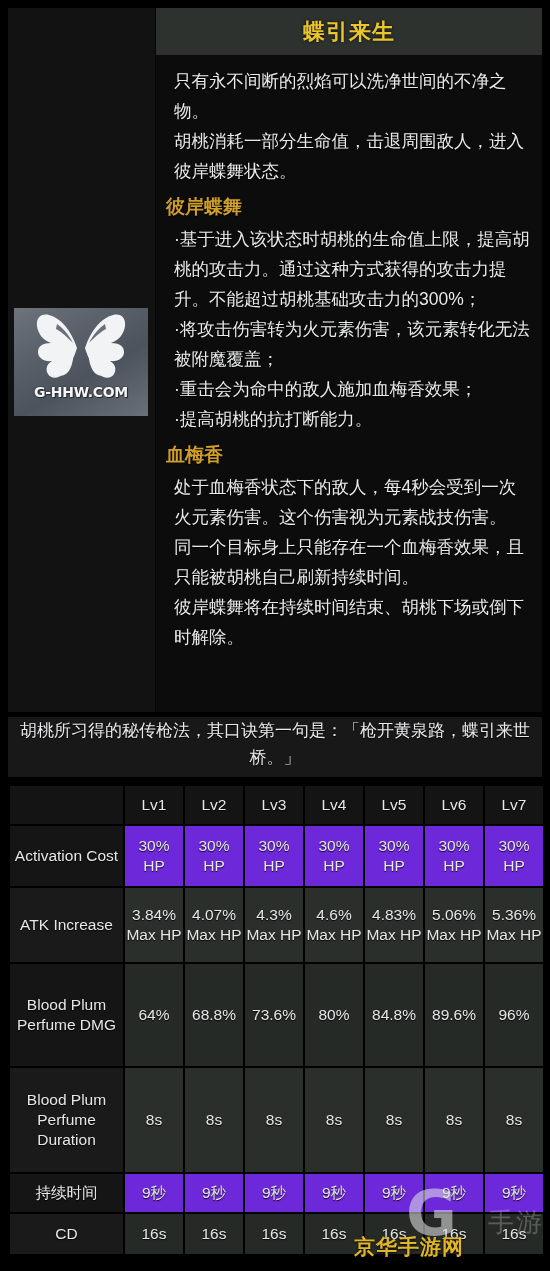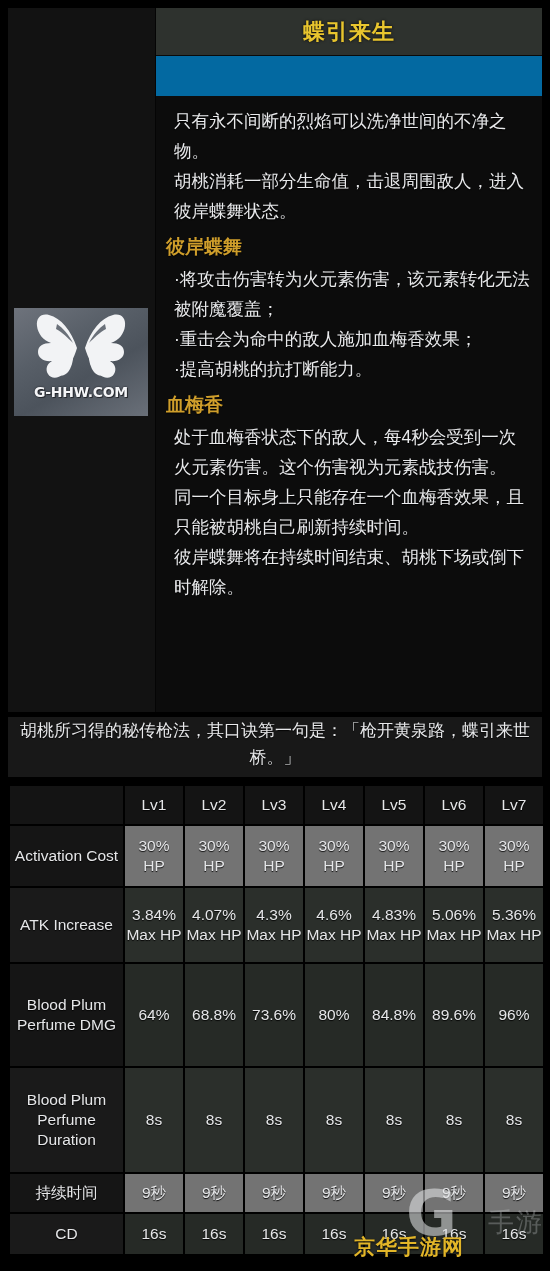--- a/index.html
+++ b/index.html
@@ -70,22 +70,21 @@
     letter-spacing: -0.3px;
     color: #f4f5f7;
     text-shadow: 0 0 2px #1b1d22, 1px 1px 0 #2a2d33;
   }
 
   .text-col {
     flex: 1 1 auto;
     min-width: 0;
     display: flex;
     flex-direction: column;
-    background: #0369a1;
-    gap: 40px;
+    background: #1d4ed8;
   }
   .title-bar {
     height: 47px;
     background: #2e322e;
     border-bottom: 1px solid #0a0a0a;
     display: flex;
     align-items: center;
     justify-content: center;
   }
   .title-bar .title-text {
@@ -174,21 +173,21 @@
     font-weight: normal;
   }
   col.rowlabel { width: 113px; }
   col.lvcol { width: 58px; }
 
   .hdr-blank { background: #141414; height: 34px; }
   .hdr-lv    { background: #141414; height: 34px; font-size: 16px; }
 
   .rl-dark  { background: #151515; }
   .rl-dark2 { background: #1a1a1a; }
-  .cell-dark  { background: #737373; }
+  .cell-dark  { background: #6d28d9; }
   .cell-olive { background: #2b2f2b; }
   .cell-olive2{ background: #262a26; }
 
   tr.r-activation td, tr.r-activation th { height: 56px; }
   tr.r-atk td, tr.r-atk th { height: 70px; }
   tr.r-dmg td, tr.r-dmg th { height: 98px; }
   tr.r-dur td, tr.r-dur th { height: 100px; }
   tr.r-cn td, tr.r-cn th { height: 34px; }
   tr.r-cd td, tr.r-cd th { height: 36px; }
 
@@ -263,20 +262,21 @@
         <span class="title-text">蝶引来生</span>
       </div>
 
       <div class="desc-body">
 
         <p class="para">只有永不间断的烈焰可以洗净世间的不净之物。</p>
         <p class="para">胡桃消耗一部分生命值，击退周围敌人，进入彼岸蝶舞状态。</p>
 
         <div class="sub-head">彼岸蝶舞</div>
         <div class="bullets">
+          <div class="bullet">·基于进入该状态时胡桃的生命值上限，提高胡桃的攻击力。通过这种方式获得的攻击力提升。不能超过胡桃基础攻击力的300%；</div>
           <div class="bullet">·将攻击伤害转为火元素伤害，该元素转化无法被附魔覆盖；</div>
           <div class="bullet">·重击会为命中的敌人施加血梅香效果；</div>
           <div class="bullet">·提高胡桃的抗打断能力。</div>
         </div>
 
         <div class="sub-head">血梅香</div>
         <div class="bullets">
           <div class="bullet">处于血梅香状态下的敌人，每4秒会受到一次火元素伤害。这个伤害视为元素战技伤害。</div>
           <div class="bullet">同一个目标身上只能存在一个血梅香效果，且只能被胡桃自己刷新持续时间。</div>
           <div class="bullet">彼岸蝶舞将在持续时间结束、胡桃下场或倒下时解除。</div>

